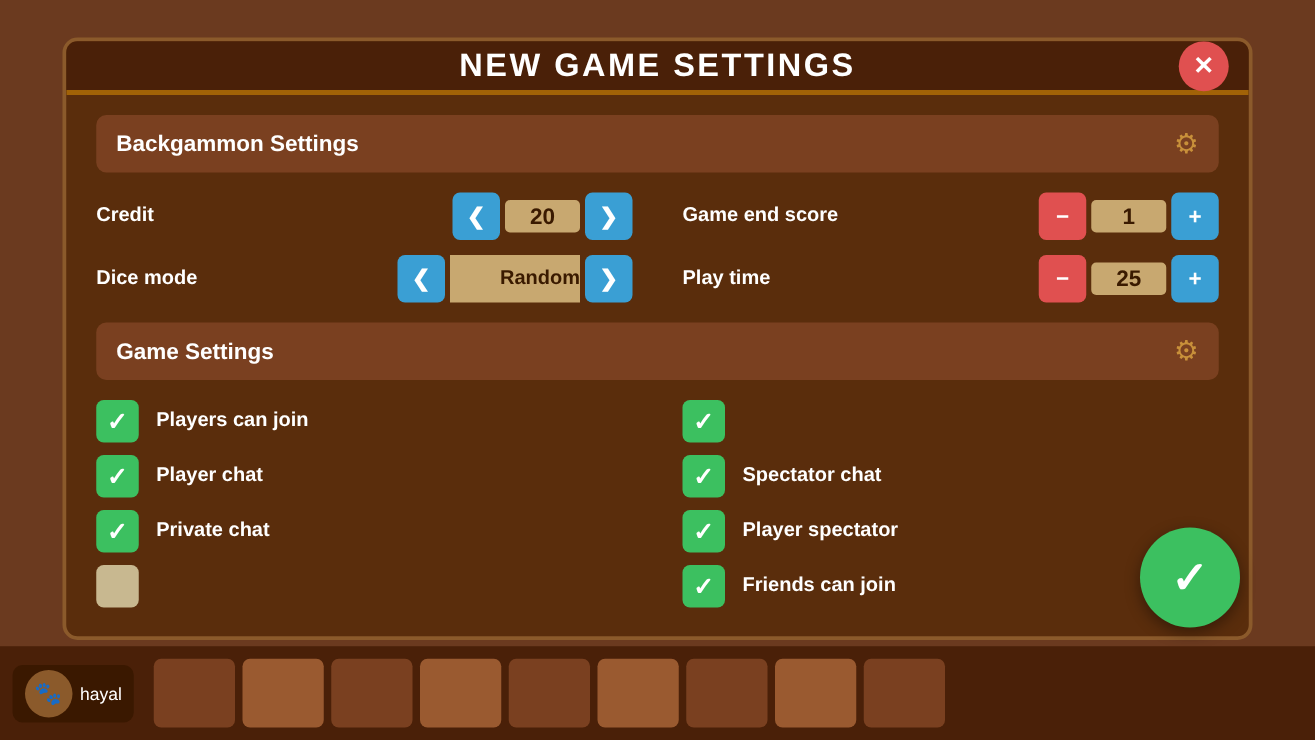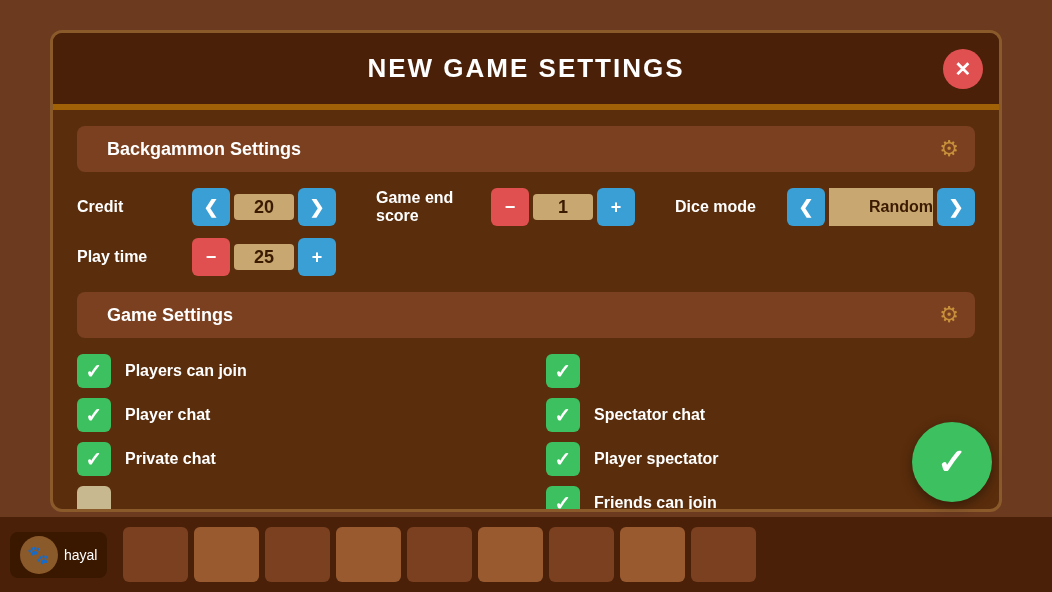--- a/index.html
+++ b/index.html
@@ -21,24 +21,24 @@
       bottom: 80px;
       background: #5a2d0c;
       border-radius: 12px;
       border: 3px solid #8b5a2b;
       padding: 0;
       overflow: hidden;
     }
 
     .modal-header {
       background: #4a2008;
-      padding: 20px;
+      padding: 4px;
       text-align: center;
       position: relative;
-      border-bottom: 6px solid #a16207;
+      border-bottom: 4px solid #a16207;
     }
     .modal-title {
       color: #fff;
       font-size: 26px;
       font-weight: 900;
       letter-spacing: 2px;
       text-transform: uppercase;
     }
     .close-btn {
       position: absolute;
@@ -70,31 +70,30 @@
       justify-content: space-between;
       background: #7a4020;
       border-radius: 8px;
       padding: 10px 16px;
       margin-bottom: 16px;
     }
     .section-title {
       color: #fff;
       font-size: 18px;
       font-weight: 700;
-      margin-left: 14px;
     }
     .gear-icon {
       color: #c8903a;
       font-size: 22px;
     }
 
     
     .settings-grid {
       display: grid;
-      grid-template-columns: 1fr 1fr 1fr;
+      grid-template-columns: 1fr 1fr;
       gap: 12px 40px;
       margin-bottom: 16px;
     }
     .setting-row {
       display: flex;
       align-items: center;
       gap: 12px;
     }
     .setting-label {
       color: #fff;

